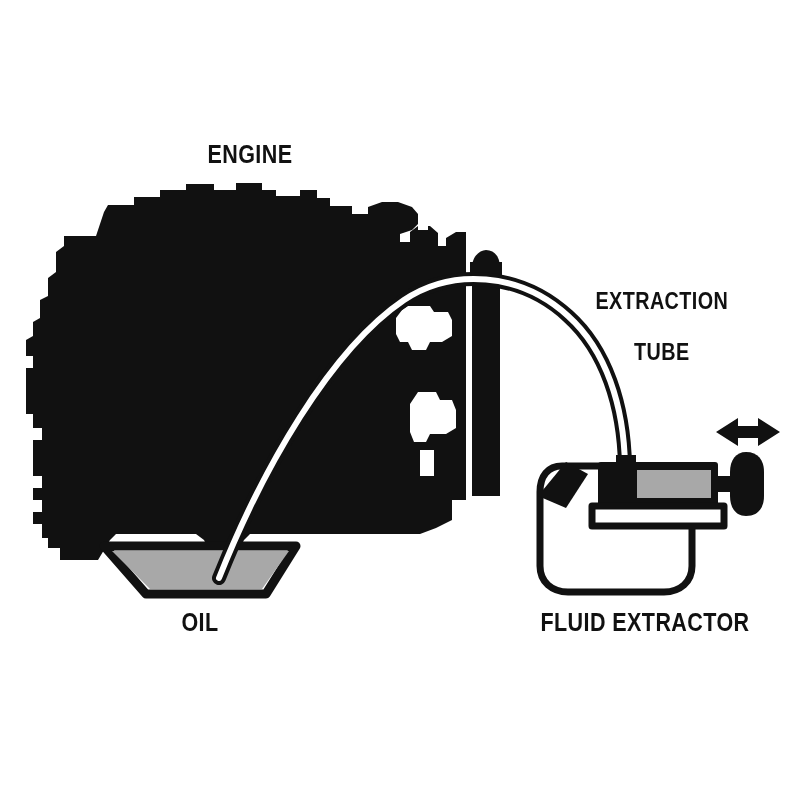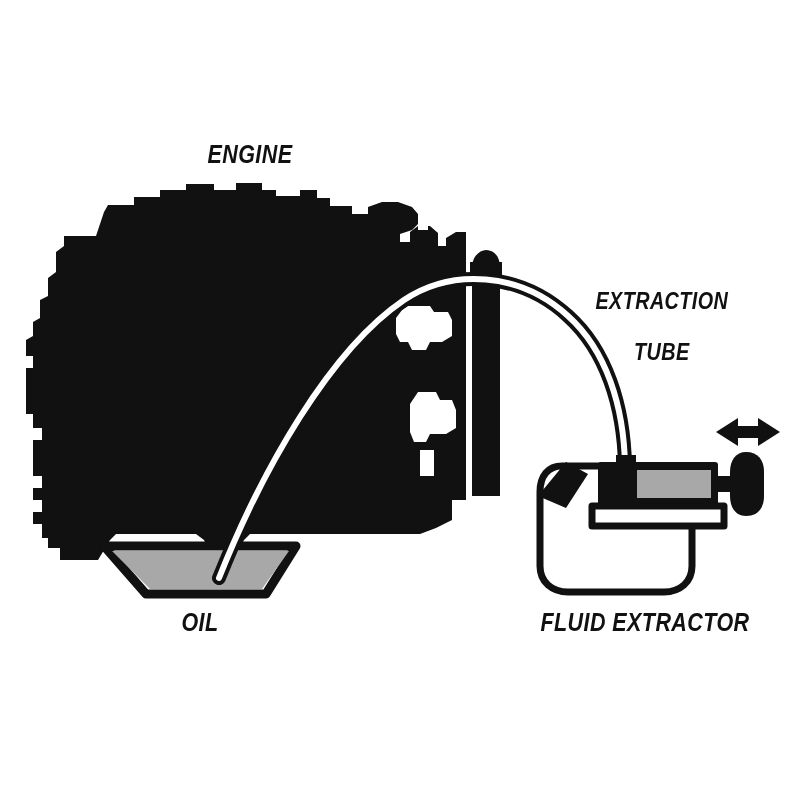--- a/index.html
+++ b/index.html
@@ -11,21 +11,20 @@
     width: 800px;
     height: 800px;
     font-family: "Liberation Sans", sans-serif;
     overflow: hidden;
   }
   #diagram-root {
     position: relative;
     width: 676px;
     height: 800px;
     background: #ffffff;
-    font-style: italic;
   }
   #diagram-svg {
     display: block;
     width: 800px;
     height: 800px;
   }
   .dlabel {
     position: absolute;
     font-family: "Liberation Sans", sans-serif;
     font-weight: bold;

